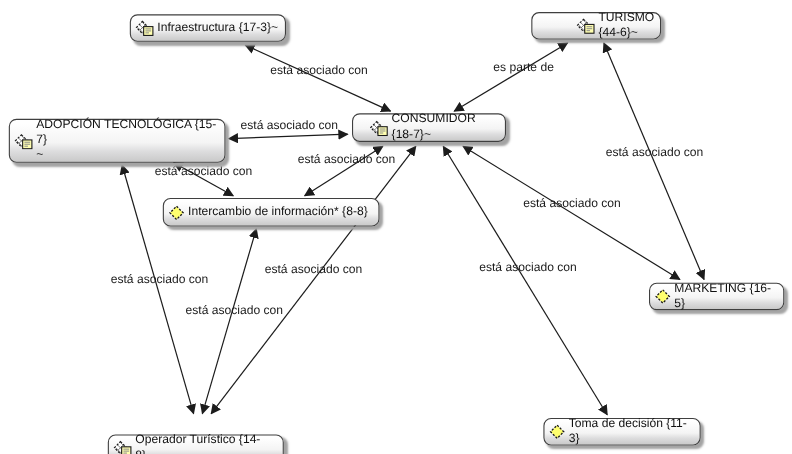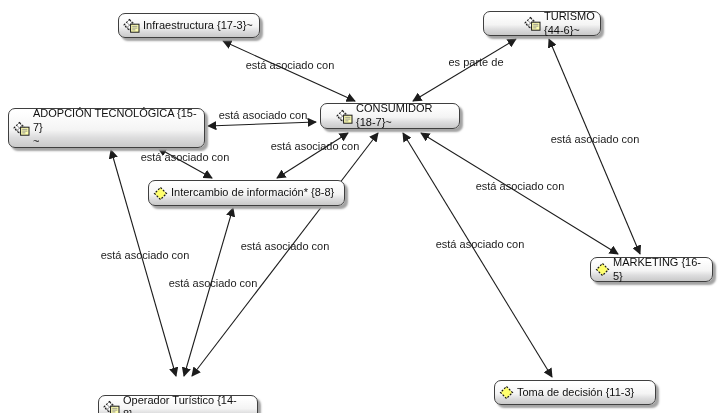--- a/index.html
+++ b/index.html
@@ -123,21 +123,21 @@
       <span class="icon">
         <svg width="17" height="15" viewBox="0 0 17 15">
           <path d="M6.5 1.5 L12 7 L6.5 12.5 L1 7 Z" fill="#ffffff" stroke="#1a1a1a" stroke-width="1.1" stroke-dasharray="2 1.3"></path>
           <path d="M4 4.6 L9 9.6 M6.5 2.3 L11 6.8 M2.3 7 L6.6 11.3 M9 4.6 L4 9.6 M11 7.2 L6.6 11.4" stroke="#6b6b6b" stroke-width="0.8"></path>
           <rect x="7.6" y="6.2" width="8.4" height="8" fill="#ffffb0" stroke="#1a1a1a" stroke-width="1"></rect>
           <path d="M9.2 8.3 h5.2 M9.2 10.1 h5.2 M9.2 11.9 h3.2" stroke="#8a8a8a" stroke-width="0.9"></path>
         </svg>
       </span>
       <span class="label">Operador Turístico {14-8}~</span>
     </div>
-    <div class="node" style="left: 494px; top: 380px; width: 162px; height: 25px;">
+    <div class="node" style="left: 494px; top: 380px; width: 143px; height: 25px;">
       <span class="icon">
         <svg width="15" height="15" viewBox="0 0 15 15">
           <path d="M7.5 1.5 L13.5 7.5 L7.5 13.5 L1.5 7.5 Z" fill="#ffff6e" stroke="#1a1a1a" stroke-width="1.2" stroke-dasharray="2 1.4"></path>
         </svg>
       </span>
       <span class="label">Toma de decisión {11-3}</span>
     </div>
   </div>
 
 </body></html>

